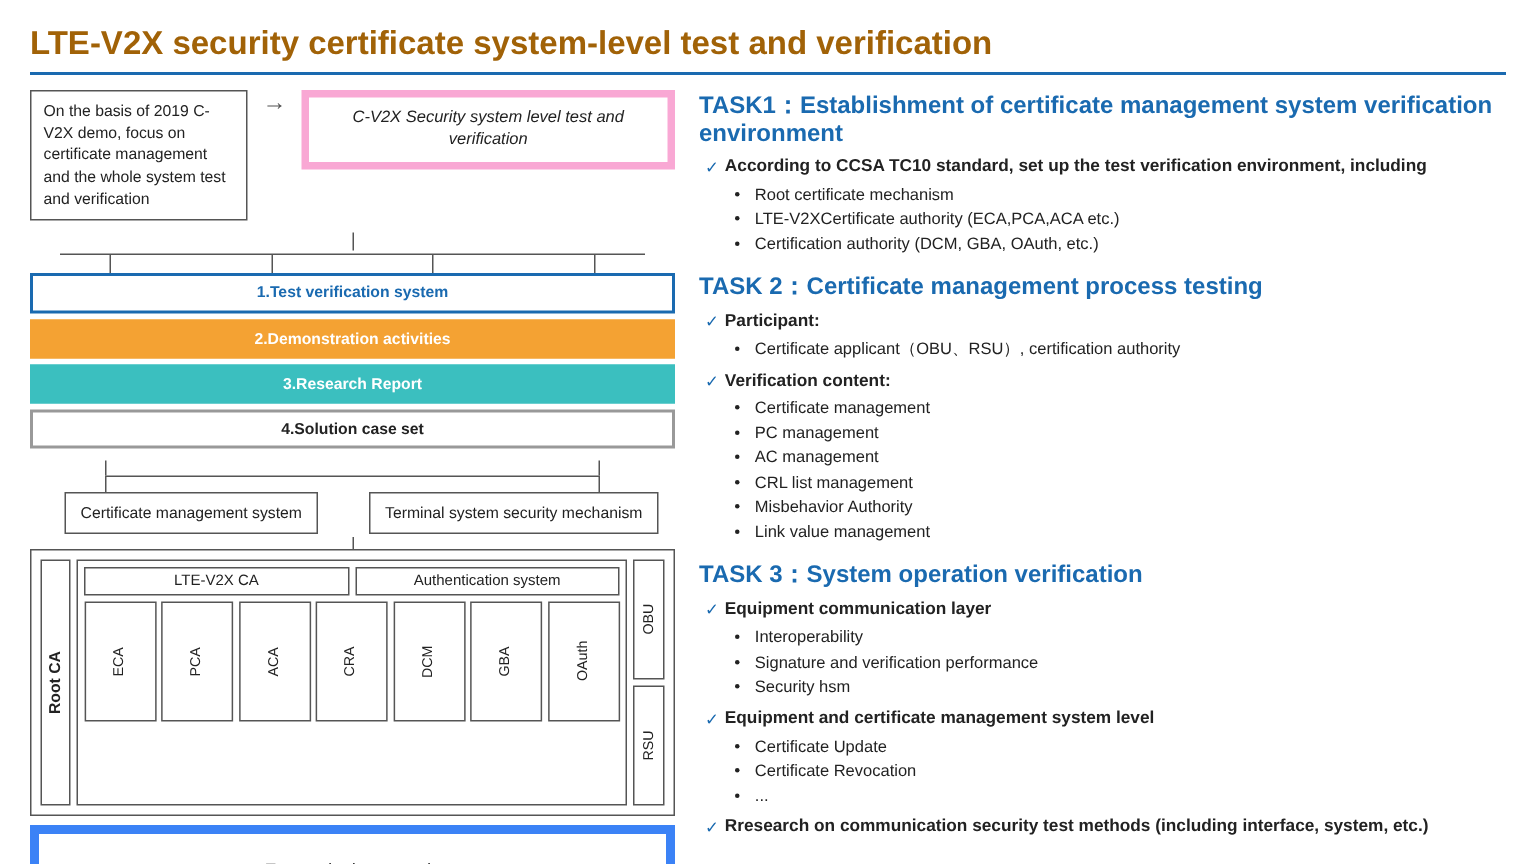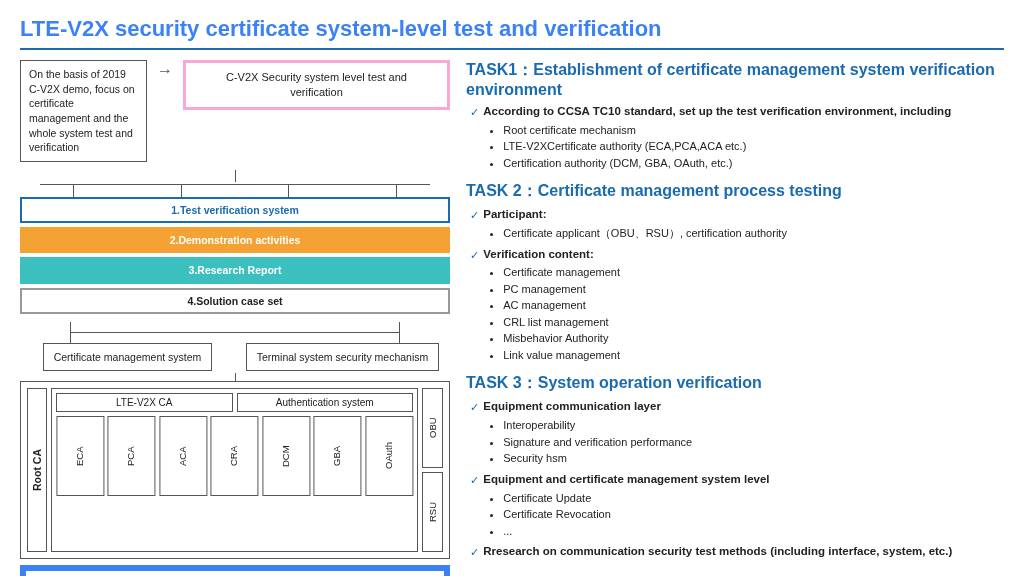--- a/index.html
+++ b/index.html
@@ -8,21 +8,21 @@
       background: #fff;
       width: 1024px;
       min-height: 576px;
       padding: 16px 20px;
       font-size: 12px;
       color: #222;
     }
     h1 {
       font-size: 22px;
       font-weight: bold;
-      color: #3b82f6;
+      color: #a16207;
       margin-bottom: 10px;
       border-bottom: 2px solid #1a6ab0;
       padding-bottom: 6px;
     }
     .main-layout {
       display: flex;
       gap: 16px;
     }
     .left-panel {
       width: 430px;
@@ -37,35 +37,36 @@
     .intro-and-center {
       display: flex;
       gap: 8px;
       align-items: flex-start;
       margin-bottom: 8px;
     }
     .intro-box {
       border: 1px solid #555;
       padding: 6px 8px;
       font-size: 10.5px;
-      width: 127px;
+      width: 145px;
       flex-shrink: 0;
       line-height: 1.4;
     }
     .center-box {
-      border: 3px solid #f9a8d4;
+      border: 5px solid #f9a8d4;
       padding: 6px 28px;
       font-size: 11px;
       text-align: center;
       flex: 1;
       display: flex;
       align-items: center;
       justify-content: center;
       line-height: 1.4;
       min-height: 50px;
+      font-style: italic;
     }
 
     
     .categories {
       display: flex;
       gap: 4px;
       margin-bottom: 8px;
       flex-direction: column;
     }
     .cat-box {

